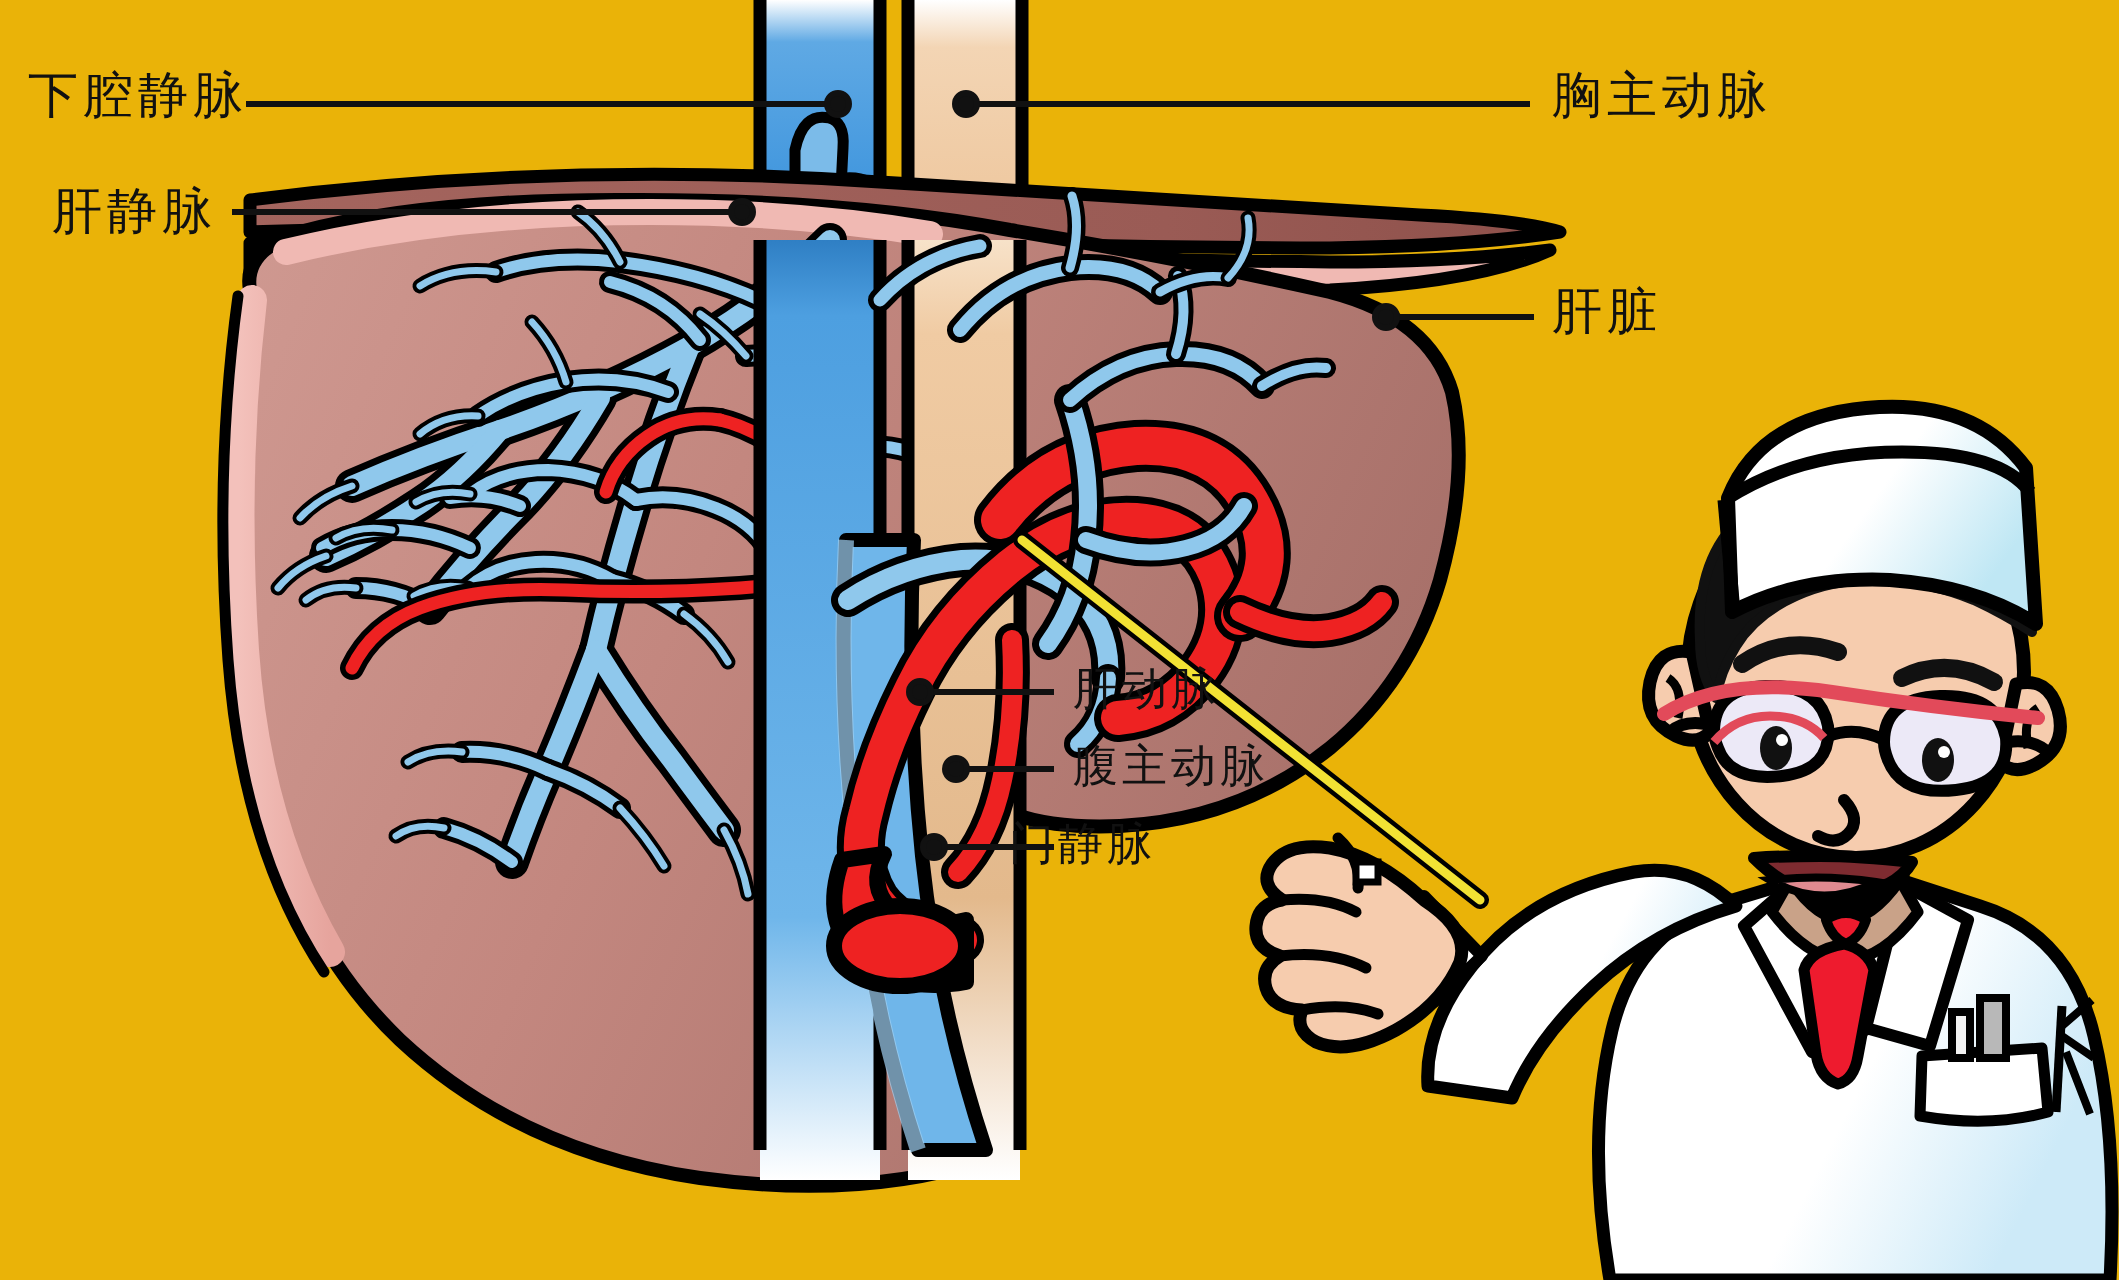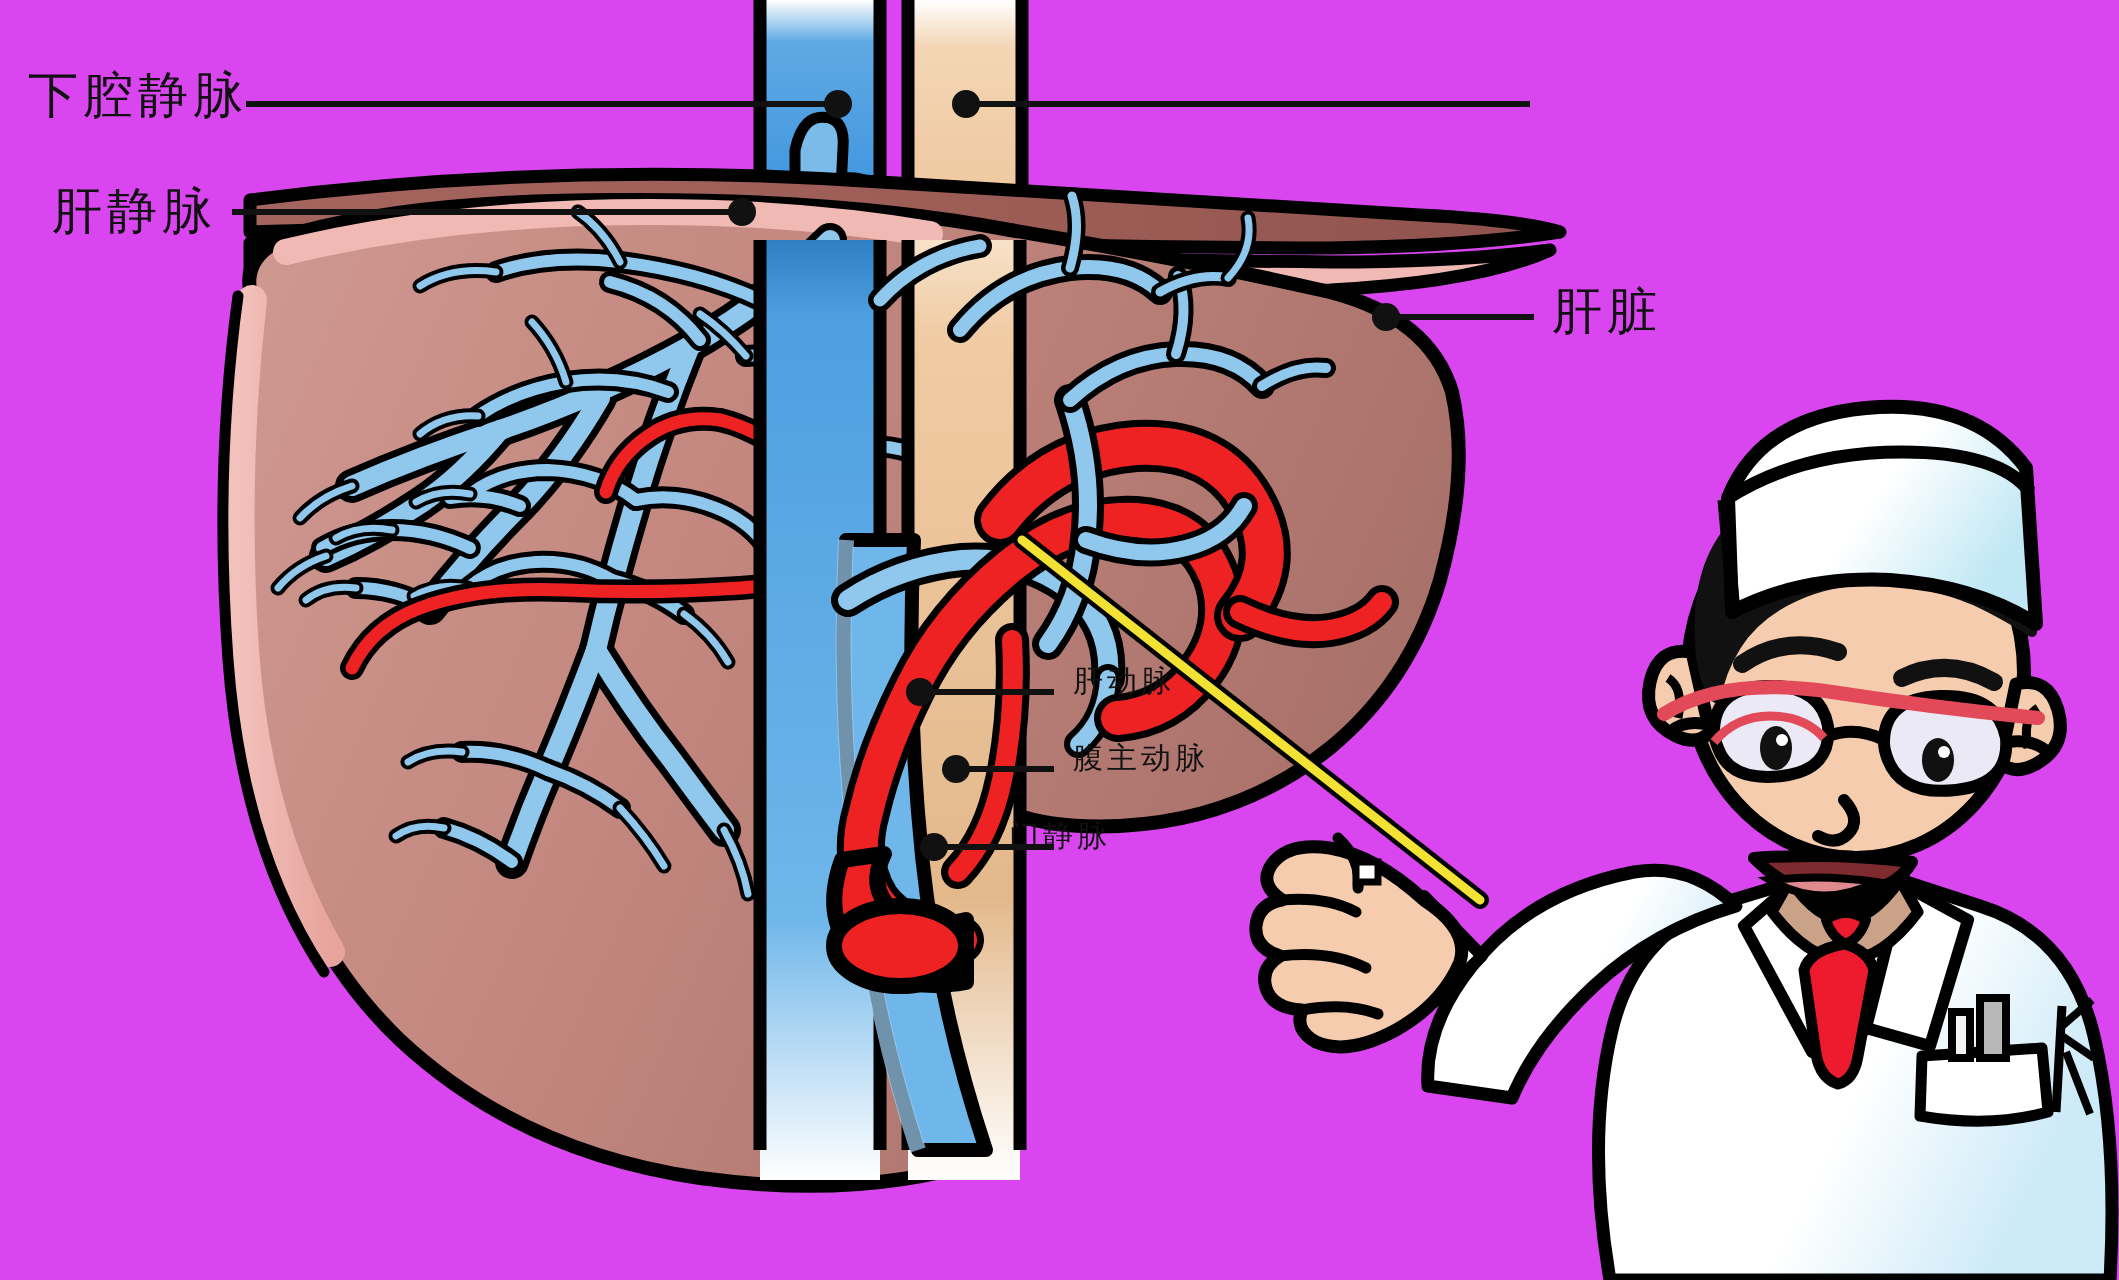--- a/index.html
+++ b/index.html
@@ -1,32 +1,32 @@
 <!DOCTYPE html>
 <html><head>
 <meta charset="utf-8">
 <style>
   html,body{margin:0;padding:0;background:#ffffff;}
   body{
     width:2119px;height:1280px;overflow:hidden;
     font-family:"DejaVu Sans","Liberation Sans",sans-serif;
   }
-  #stage{position:relative;width:2119px;height:1280px;background:#d946ef;}
+  #stage{position:relative;width:2119px;height:1280px;background:#eab308;}
   #art{position:absolute;inset:0;width:2119px;height:1280px;}
   .lbl{
     position:absolute;
     color:#111111;
     font-family:"DejaVu Sans","Liberation Sans",sans-serif;
     font-size:50px;
     line-height:1;
     letter-spacing:5px;
     white-space:nowrap;
     font-weight:400;
   }
-  .lbl.sm{font-size:30px;letter-spacing:4px;}
+  .lbl.sm{font-size:45px;letter-spacing:4px;}
 </style>
 </head>
 <body>
 
 <div id="stage">
 
   <svg id="art" viewBox="0 0 2119 1280" xmlns="http://www.w3.org/2000/svg">
     <defs>
       <linearGradient id="gLiver" x1="0" y1="0" x2="1" y2="0.35">
         <stop offset="0%" stop-color="#cf9991"></stop>
@@ -468,18 +468,19 @@
       <line x1="956" y1="769" x2="1054" y2="769"></line>
       <circle cx="956" cy="769" r="11"></circle>
 
       <line x1="934" y1="847" x2="1054" y2="847"></line>
       <circle cx="934" cy="847" r="11"></circle>
     </g>
   </svg>
 
   <div class="lbl" style="left:28px;  top:70px;">下腔静脉</div>
   <div class="lbl" style="left:52px;  top:186px;">肝静脉</div>
+  <div class="lbl" style="left:1552px;top:70px;">胸主动脉</div>
   <div class="lbl" style="left:1552px;top:290px;font-family:Liberation Mono, monospace;">肝脏</div>
   <div class="lbl sm" style="left:1073px;top:666px;">肝动脉</div>
   <div class="lbl sm" style="left:1073px;top:743px;">腹主动脉</div>
   <div class="lbl sm" style="left:1009px;top:821px;">门静脉</div>
 
 </div>
 
 </body></html>

